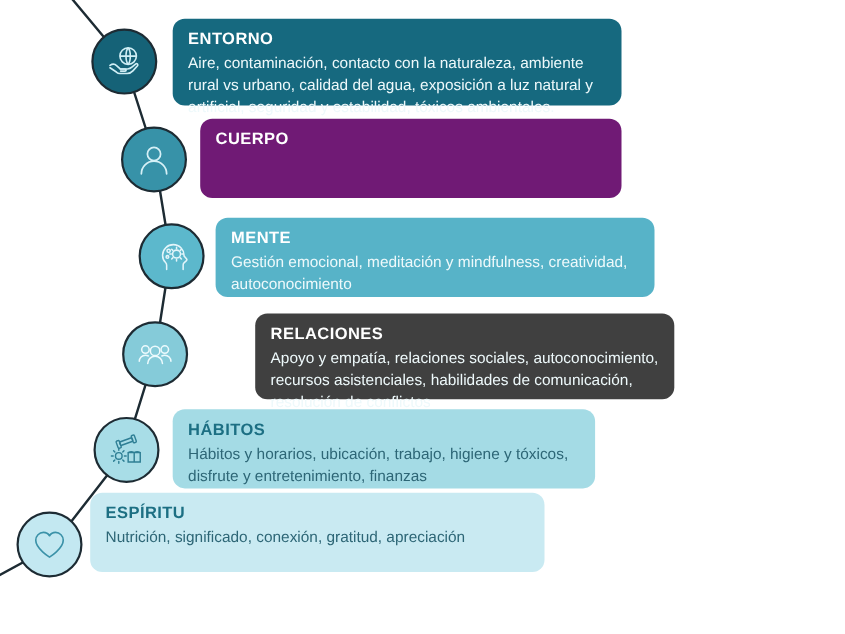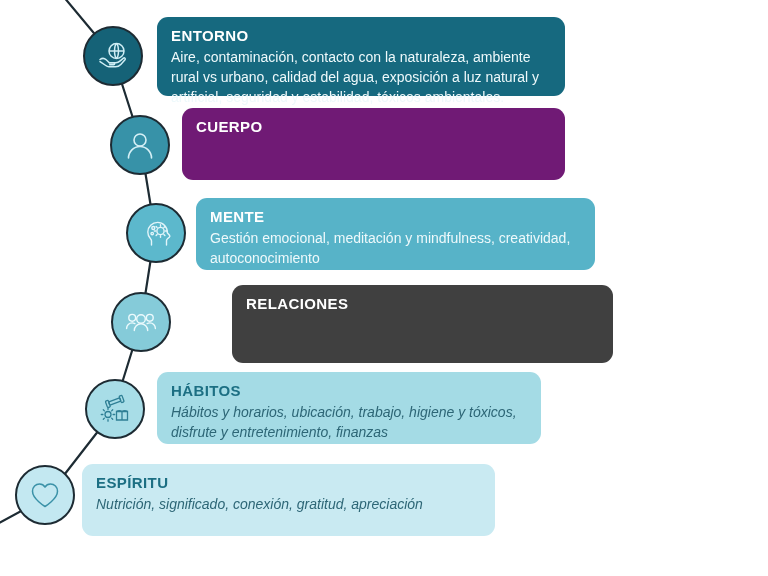--- a/index.html
+++ b/index.html
@@ -31,21 +31,21 @@
     margin:0 0 4px 0;
   }
   .panel .desc{
     font-size:14px;
     line-height:1.42;
     margin:0;
   }
   .light-text .title{color:#ffffff;}
   .light-text .desc{color:#eef9fb;}
   .dark-text .title{color:#1c6f83;}
-  .dark-text .desc{color:#2d6676;font-style:italic;}
+  .dark-text .desc{color:#2d6676;}
 
   
   .node{
     position:absolute;
     z-index:3;
     border-radius:50%;
     border:2.5px solid #1d2b33;
     box-sizing:border-box;
     display:flex;
     align-items:center;
@@ -100,20 +100,21 @@
         <circle cx="22.5" cy="16" r="3.6"></circle>
         <path d="M22.5 11.2v-1.4M22.5 22.2v-1.4M27.3 16h1.4M16.3 16h1.4M25.9 12.6l1-1M18.1 20.4l1-1M25.9 19.4l1 1M18.1 11.6l1 1" stroke-linecap="round"></path>
         <circle cx="15.3" cy="13" r="1.5"></circle>
         <circle cx="14.2" cy="18.6" r="1.2"></circle>
       </svg>
     </span>
   </div>
 
   <div class="panel light-text" style="left:184px;top:285px;width:381px;height:78px;background:#404040;margin-left:48px;">
     <div class="title">RELACIONES</div>
+    <div class="desc">Apoyo y empatía, relaciones sociales, autoconocimiento, recursos asistenciales, habilidades de comunicación, resolución de conflictos</div>
   </div>
   <div class="node" style="left:111px;top:292px;width:60px;height:60px;background:#85cbd9;">
     <span>
       <svg width="36" height="36" viewBox="0 0 36 36" fill="none" stroke="#ecfafd" stroke-width="1.4">
         <circle cx="18" cy="15" r="4.3"></circle>
         <path d="M11.3 26.5c0-3.7 3-6.7 6.7-6.7s6.7 3 6.7 6.7" stroke-linecap="round"></path>
         <circle cx="9.2" cy="13.8" r="3.4"></circle>
         <path d="M3.6 24.5c0-3.1 2.5-5.6 5.6-5.6 1 0 1.9.3 2.7.7" stroke-linecap="round"></path>
         <circle cx="26.8" cy="13.8" r="3.4"></circle>
         <path d="M32.4 24.5c0-3.1-2.5-5.6-5.6-5.6-1 0-1.9.3-2.7.7" stroke-linecap="round"></path>
@@ -134,21 +135,21 @@
           <rect x="23.8" y="6.6" width="3" height="7" rx="1"></rect>
         </g>
         <circle cx="11" cy="23.5" r="3"></circle>
         <path d="M11 18.4v-1.6M11 30.2v-1.6M16.1 23.5h1.6M4.3 23.5h1.6M14.6 19.9l1.1-1.1M6.3 28.2l1.1-1.1M14.6 27.1l1.1 1.1M6.3 18.8l1.1 1.1" stroke-linecap="round"></path>
         <path d="M19.5 20.5h11v8.5h-11z"></path>
         <path d="M25 20.8v8.2M19.5 20.5c1.8-1 3.8-1 5.5 0M30.5 20.5c-1.8-1-3.8-1-5.5 0" stroke-linejoin="round"></path>
       </svg>
     </span>
   </div>
 
-  <div class="panel dark-text" style="left:82px;top:464px;width:413px;height:72px;background:#c9eaf2;">
+  <div class="panel dark-text" style="left:82px;top:448px;width:413px;height:72px;background:#c9eaf2;">
     <div class="title">ESPÍRITU</div>
     <div class="desc">Nutrición, significado, conexión, gratitud, apreciación</div>
   </div>
   <div class="node" style="left:15px;top:465px;width:60px;height:60px;background:#c3e8f1;">
     <span>
       <svg width="34" height="34" viewBox="0 0 34 34" fill="none" stroke="#3b92a8" stroke-width="1.5">
         <path d="M17 28.5S4.5 20.8 4.5 13.2C4.5 9.2 7.6 6 11.5 6c2.3 0 4.4 1.2 5.5 3 1.1-1.8 3.2-3 5.5-3 3.9 0 7 3.2 7 7.2 0 7.6-12.5 15.3-12.5 15.3z" stroke-linejoin="round"></path>
       </svg>
     </span>
   </div>

